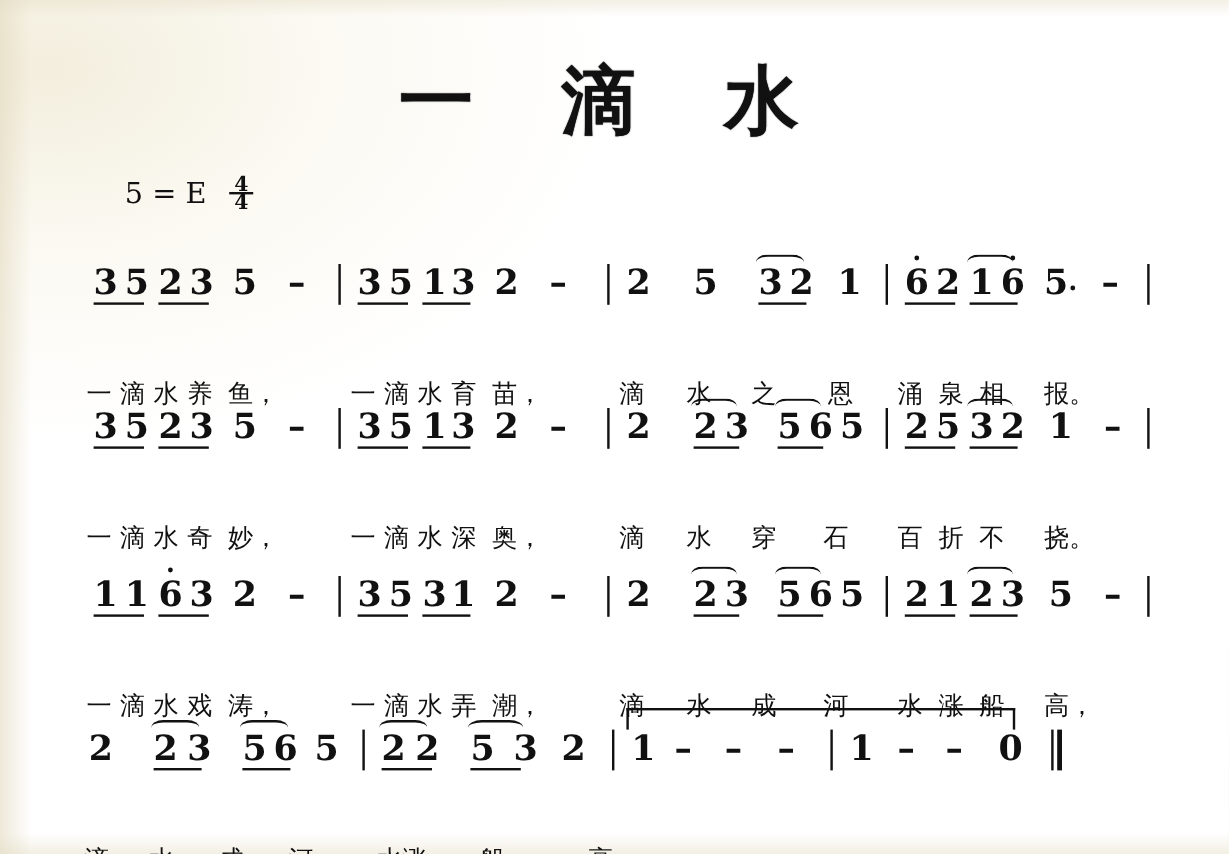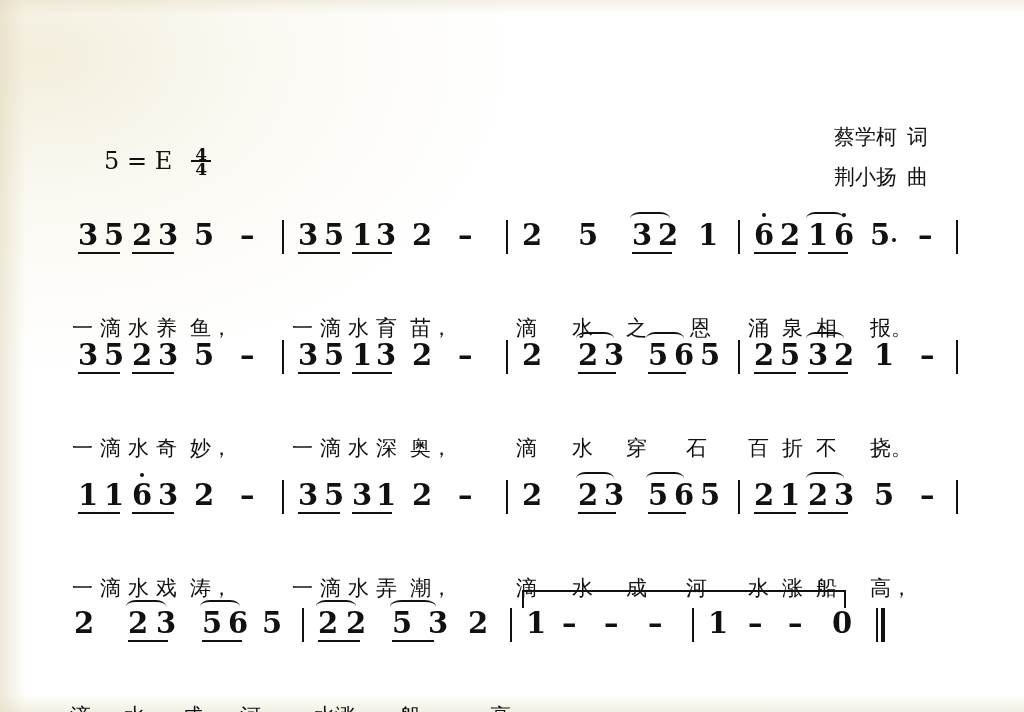--- a/index.html
+++ b/index.html
@@ -109,29 +109,22 @@
   .aug{position:absolute;width:4px;height:4px;border-radius:50%;background:#111;}
 </style>
 </head>
 <body>
 
 <div class="sheet">
   <div class="edge-l"></div>
   <div class="edge-t"></div>
   <div class="edge-b"></div>
 
-
-  <div class="credits">
-    <div>
-      <span>蔡学柯</span><span class="role">词</span>
-    </div>
-    <div>
-      <span>荆小扬</span><span class="role">曲</span>
-    </div>
-  </div>
+  <div class="title">一 滴 水</div>
+
 
   <div class="keysig">
     <span>5 = E</span>
     <span class="meter">
       <span class="num">4</span>
       <span class="bar"></span>
       <span class="den">4</span>
     </span>
   </div>
 

